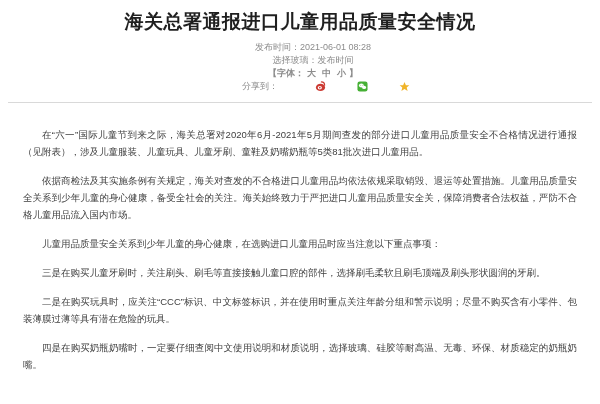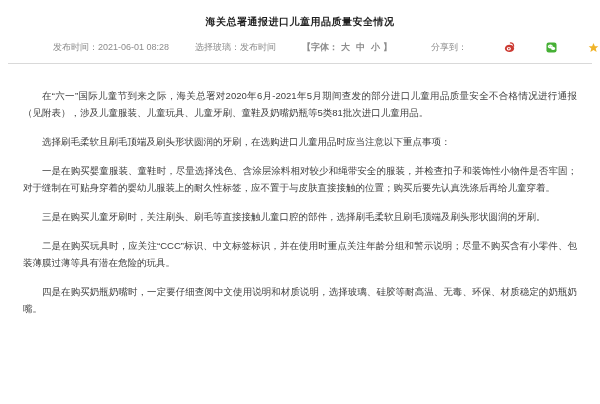--- a/index.html
+++ b/index.html
@@ -12,35 +12,36 @@
     overflow: hidden;
   }
   .page {
     position: relative;
     width: 600px; height: 404px;
     background: #fff;
   }
   .article-title {
     margin: 13px 40px 0;
     text-align: center;
-    font-size: 10px;
+    font-size: 19px;
     font-weight: bold;
     color: #1f1f1f;
     letter-spacing: 0.5px;
     line-height: 18px;
   }
   .meta-bar {
     margin-top: 10px;
     padding: 0 14px 0 40px;
     display: flex;
     align-items: center;
     justify-content: space-between;
     font-size: 9px;
     color: #8c8c8c;
     white-space: nowrap;
+    flex-direction: column;
   }
   .meta-item { margin: 0 13px; }
   .meta-item .meta-value { color: #8c8c8c; }
   .font-size-ctl { margin: 0 13px; display: inline-flex; align-items: center; font-weight: bold; }
   .font-size-ctl .font-opt { margin: 0 3px; cursor: pointer; color: #8c8c8c; }
   .share-group {
     margin-left: 26px;
     display: inline-flex;
     align-items: center;
     gap: 26px;
@@ -115,20 +116,20 @@
           <path d="M12 2 L15 9 L22.5 9.5 L16.8 14.3 L18.8 21.8 L12 17.6 L5.2 21.8 L7.2 14.3 L1.5 9.5 L9 9 Z" fill="#f0b429"></path>
         </svg>
       </span>
     </span>
   </div>
 
   <hr class="divider">
 
   <div class="content">
     <p>在“六一”国际儿童节到来之际，海关总署对2020年6月-2021年5月期间查发的部分进口儿童用品质量安全不合格情况进行通报（见附表），涉及儿童服装、儿童玩具、儿童牙刷、童鞋及奶嘴奶瓶等5类81批次进口儿童用品。</p>
-    <p>选择刷毛柔软且刷毛顶端及刷头形状圆润的牙刷，在选购进口儿童用品时应当注意以下重点事项：</p>
-    <p>一是在购买婴童服装、童鞋时，尽量选择浅色、含涂层涂料相对较少和绳带安全的服装，并检查扣子和装饰性小物件是否牢固；对于缝制在可贴身穿着的婴幼儿服装上的耐久性标签，应不置于与皮肤直接接触的位置；购买后要先认真洗涤后再给儿童穿着。</p>
+    <p>依据商检法及其实施条例有关规定，海关对查发的不合格进口儿童用品均依法依规采取销毁、退运等处置措施。儿童用品质量安全关系到少年儿童的身心健康，备受全社会的关注。海关始终致力于严把进口儿童用品质量安全关，保障消费者合法权益，严防不合格儿童用品流入国内市场。</p>
+    <p>儿童用品质量安全关系到少年儿童的身心健康，在选购进口儿童用品时应当注意以下重点事项：</p>
     <p>三是在购买儿童牙刷时，关注刷头、刷毛等直接接触儿童口腔的部件，选择刷毛柔软且刷毛顶端及刷头形状圆润的牙刷。</p>
     <p>二是在购买玩具时，应关注“CCC”标识、中文标签标识，并在使用时重点关注年龄分组和警示说明；尽量不购买含有小零件、包装薄膜过薄等具有潜在危险的玩具。</p>
     <p>四是在购买奶瓶奶嘴时，一定要仔细查阅中文使用说明和材质说明，选择玻璃、硅胶等耐高温、无毒、环保、材质稳定的奶瓶奶嘴。</p>
   </div>
 
 </div>
 
 </body></html>

